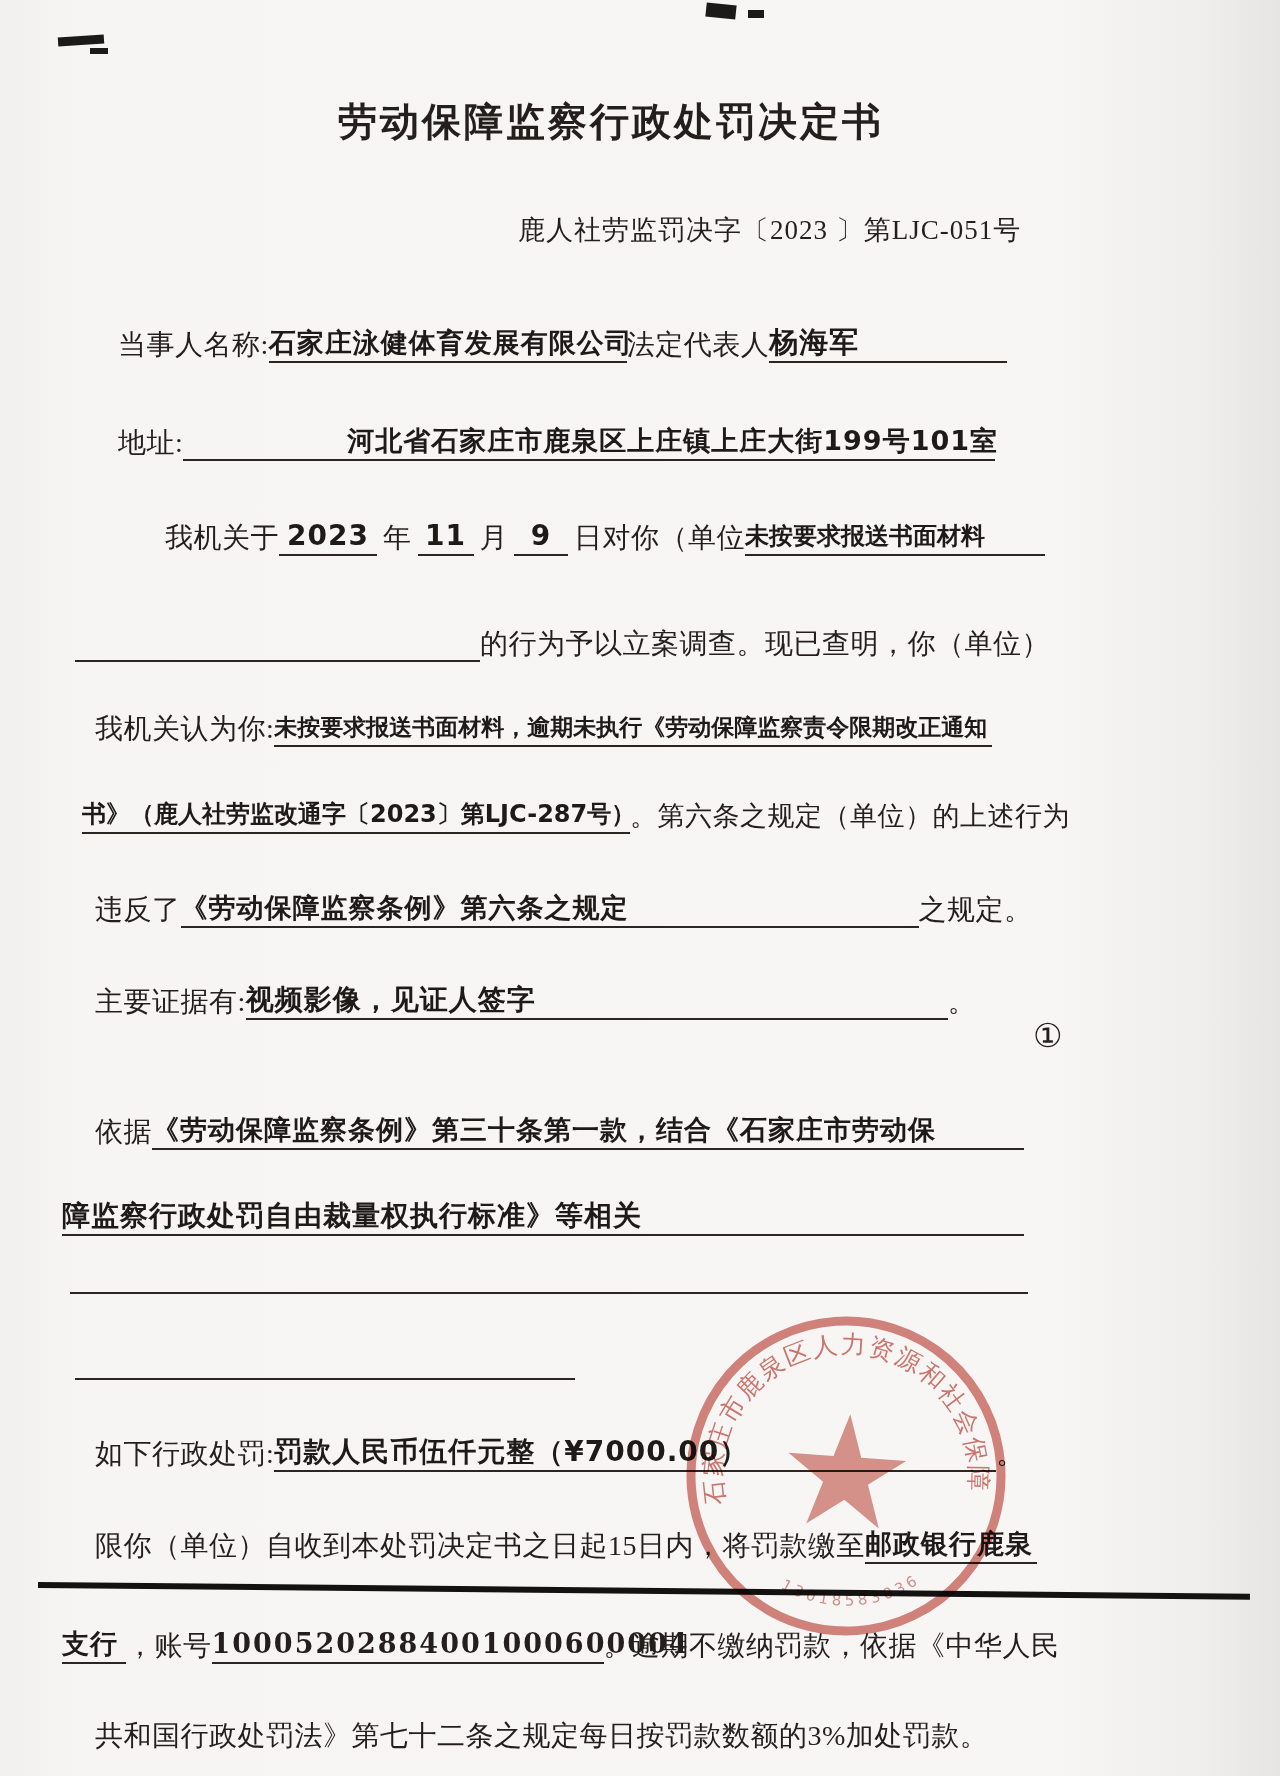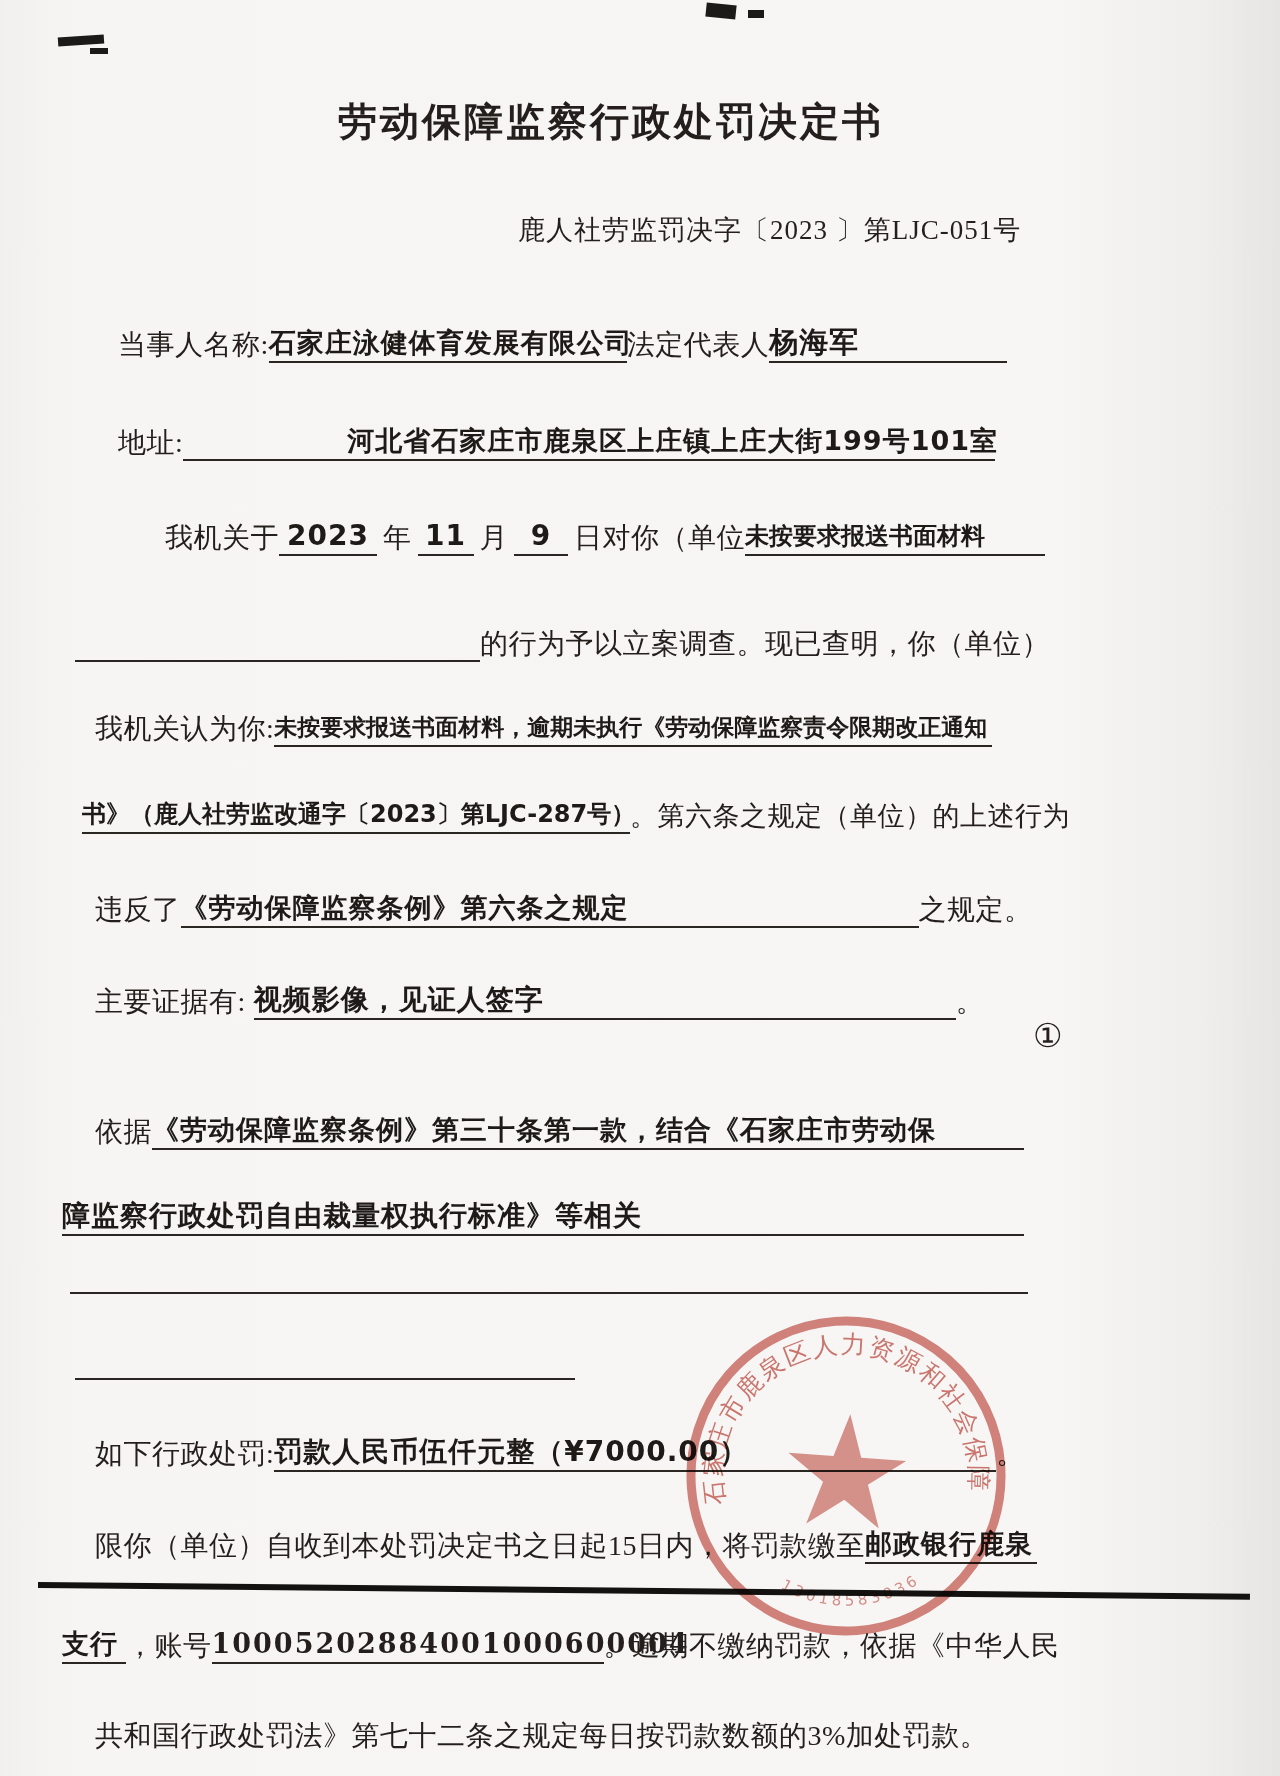--- a/index.html
+++ b/index.html
@@ -91,21 +91,21 @@
 
   <div class="ln z" style="left:62px;top:532px;font-size:27px;">
     <span class="u" style="width:548px;margin-left:20px;"><span class="hw" style="font-size:24px;letter-spacing:0;">书》（鹿人社劳监改通字〔2023〕第LJC-287号）</span></span><span>。第六条之规定（单位）的上述行为</span>
   </div>
 
   <div class="ln z" style="left:95px;top:588px;">
     <span>违反了</span><span class="u" style="width:738px;"><span class="hw" style="font-size:27px;">《劳动保障监察条例》第六条之规定</span></span><span>之规定。</span>
   </div>
 
   <div class="ln z" style="left:95px;top:642px;">
-    <span>主要证据有:</span><span class="u" style="width:702px;margin-left:8px;"><span class="hw" style="font-size:28px;">视频影像，见证人签字</span></span><span>。</span>
+    <span>主要证据有:</span><span class="u" style="width:702px;"><span class="hw" style="font-size:28px;">视频影像，见证人签字</span></span><span>。</span>
   </div>
   <div class="ln marginmark z" style="left:1033px;top:640px;">①</div>
 
   <div class="ln z" style="left:95px;top:698px;">
     <span>依据</span><span class="u" style="width:872px;"><span class="hw" style="font-size:27px;">《劳动保障监察条例》第三十条第一款，结合《石家庄市劳动保</span></span>
   </div>
 
   <div class="ln z" style="left:62px;top:746px;">
     <span class="u" style="width:962px;"><span class="hw" style="font-size:28px;text-align:right;">障监察行政处罚自由裁量权执行标准》等相关</span></span>
   </div>

